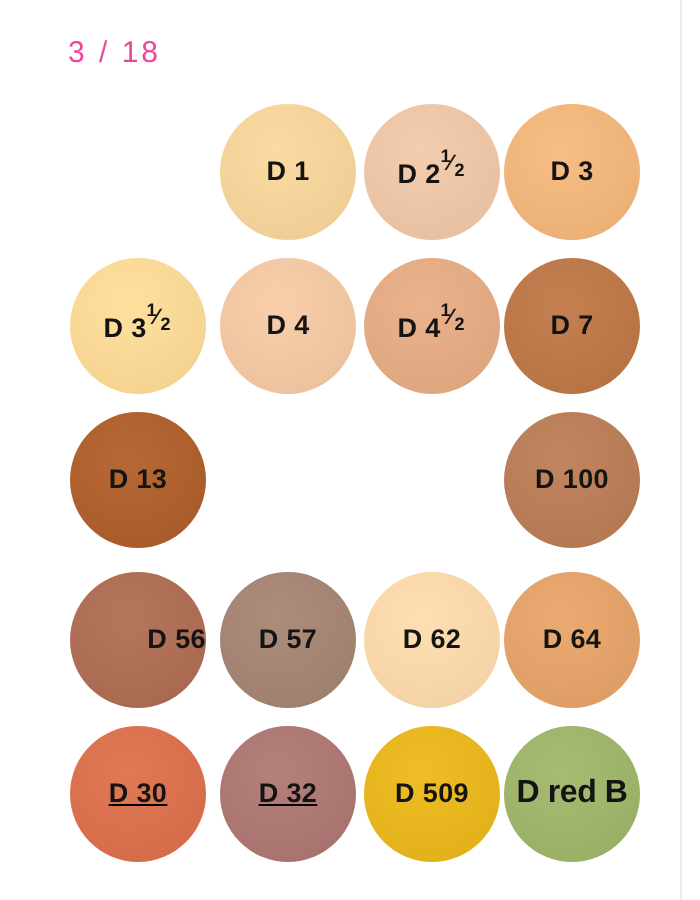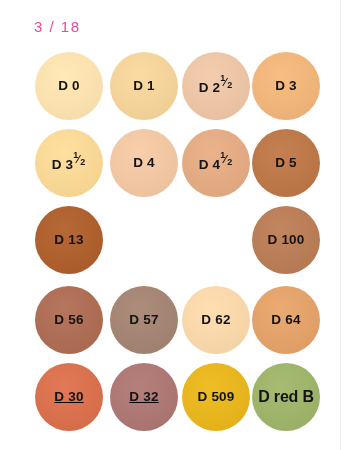--- a/index.html
+++ b/index.html
@@ -104,23 +104,20 @@
 </style>
 </head>
 <body style="background: rgb(255, 255, 255);">
 
 <div id="app">
 
   <div id="page-counter">3 / 18</div>
 
   <div id="swatch-grid">
       <div class="swatch-row">
-        <div class="swatch col-0" style="background: radial-gradient(circle at 42% 34%, rgb(255, 233, 183) 0%, rgb(249, 223, 173) 62%, rgb(242, 216, 166) 100%);">
-          <span class="swatch-label">D 0</span>
-        </div>
         <div class="swatch col-1" style="background: radial-gradient(circle at 42% 34%, rgb(252, 219, 162) 0%, rgb(242, 209, 152) 62%, rgb(235, 202, 145) 100%);">
           <span class="swatch-label">D 1</span>
         </div>
         <div class="swatch col-2" style="background: radial-gradient(circle at 42% 34%, rgb(243, 205, 174) 0%, rgb(233, 195, 164) 62%, rgb(226, 188, 157) 100%);">
           <span class="swatch-label">D 2<span class="frac"><span class="num">1</span><span class="sl">⁄</span><span class="den">2</span></span></span>
         </div>
         <div class="swatch col-3" style="background: radial-gradient(circle at 42% 34%, rgb(248, 189, 130) 0%, rgb(238, 179, 120) 62%, rgb(231, 172, 113) 100%);">
           <span class="swatch-label">D 3</span>
         </div>
       </div>
@@ -128,33 +125,33 @@
         <div class="swatch col-0" style="background: radial-gradient(circle at 42% 34%, rgb(255, 224, 158) 0%, rgb(247, 214, 148) 62%, rgb(240, 207, 141) 100%);">
           <span class="swatch-label">D 3<span class="frac"><span class="num">1</span><span class="sl">⁄</span><span class="den">2</span></span></span>
         </div>
         <div class="swatch col-1" style="background: radial-gradient(circle at 42% 34%, rgb(248, 206, 171) 0%, rgb(238, 196, 161) 62%, rgb(231, 189, 154) 100%);">
           <span class="swatch-label">D 4</span>
         </div>
         <div class="swatch col-2" style="background: radial-gradient(circle at 42% 34%, rgb(234, 179, 139) 0%, rgb(224, 169, 129) 62%, rgb(217, 162, 122) 100%);">
           <span class="swatch-label">D 4<span class="frac"><span class="num">1</span><span class="sl">⁄</span><span class="den">2</span></span></span>
         </div>
         <div class="swatch col-3" style="background: radial-gradient(circle at 42% 34%, rgb(197, 128, 81) 0%, rgb(187, 118, 71) 62%, rgb(180, 111, 64) 100%);">
-          <span class="swatch-label">D 5</span>
+          <span class="swatch-label">D 7</span>
         </div>
       </div>
       <div class="swatch-row row-gap-wide">
         <div class="swatch col-0" style="background: radial-gradient(circle at 42% 34%, rgb(182, 104, 55) 0%, rgb(172, 94, 45) 62%, rgb(165, 87, 38) 100%);">
           <span class="swatch-label">D 13</span>
         </div>
         <div class="swatch col-3" style="background: radial-gradient(circle at 42% 34%, rgb(193, 134, 95) 0%, rgb(183, 124, 85) 62%, rgb(176, 117, 78) 100%);">
           <span class="swatch-label">D 100</span>
         </div>
       </div>
       <div class="swatch-row">
-        <div class="swatch col-0" style="background: radial-gradient(circle at 42% 34%, rgb(182, 118, 94) 0%, rgb(172, 108, 84) 62%, rgb(165, 101, 77) 100%);">
+        <div class="swatch col-0" style="background: radial-gradient(circle at 42% 34%, rgb(182, 118, 94) 0%, rgb(172, 108, 84) 62%, rgb(165, 101, 77) 100%); justify-content: flex-end;">
           <span class="swatch-label">D 56</span>
         </div>
         <div class="swatch col-1" style="background: radial-gradient(circle at 42% 34%, rgb(172, 140, 122) 0%, rgb(162, 130, 112) 62%, rgb(155, 123, 105) 100%);">
           <span class="swatch-label">D 57</span>
         </div>
         <div class="swatch col-2" style="background: radial-gradient(circle at 42% 34%, rgb(255, 223, 178) 0%, rgb(246, 213, 168) 62%, rgb(239, 206, 161) 100%);">
           <span class="swatch-label">D 62</span>
         </div>
         <div class="swatch col-3" style="background: radial-gradient(circle at 42% 34%, rgb(235, 170, 114) 0%, rgb(225, 160, 104) 62%, rgb(218, 153, 97) 100%);">
           <span class="swatch-label">D 64</span>

